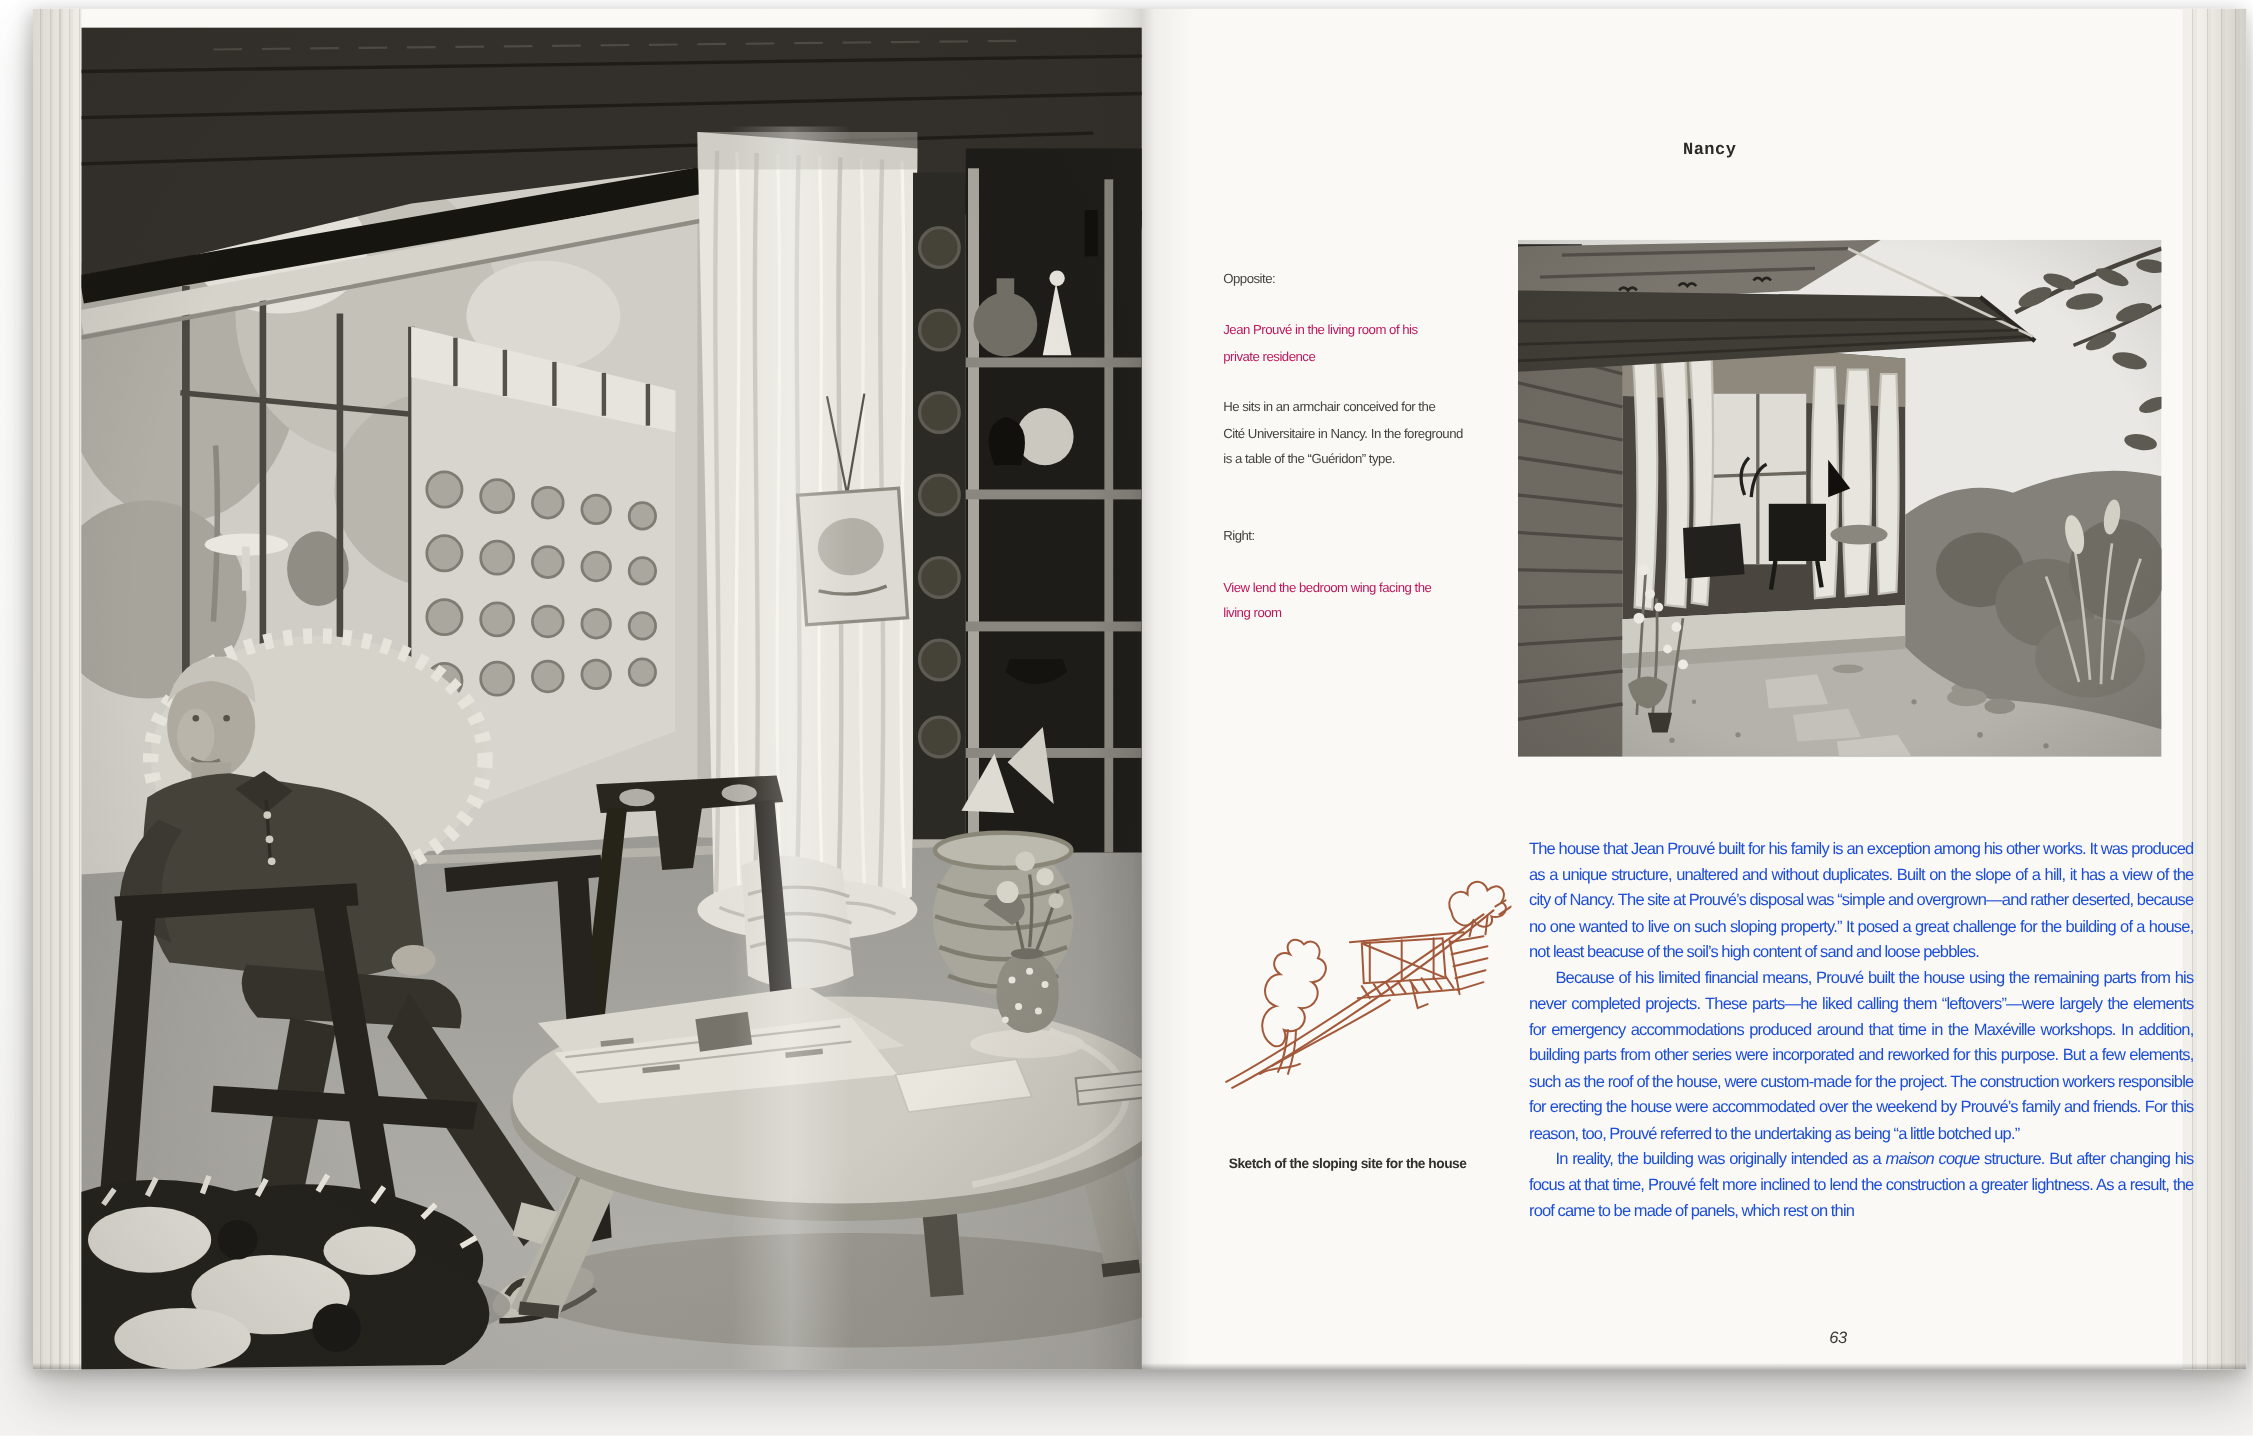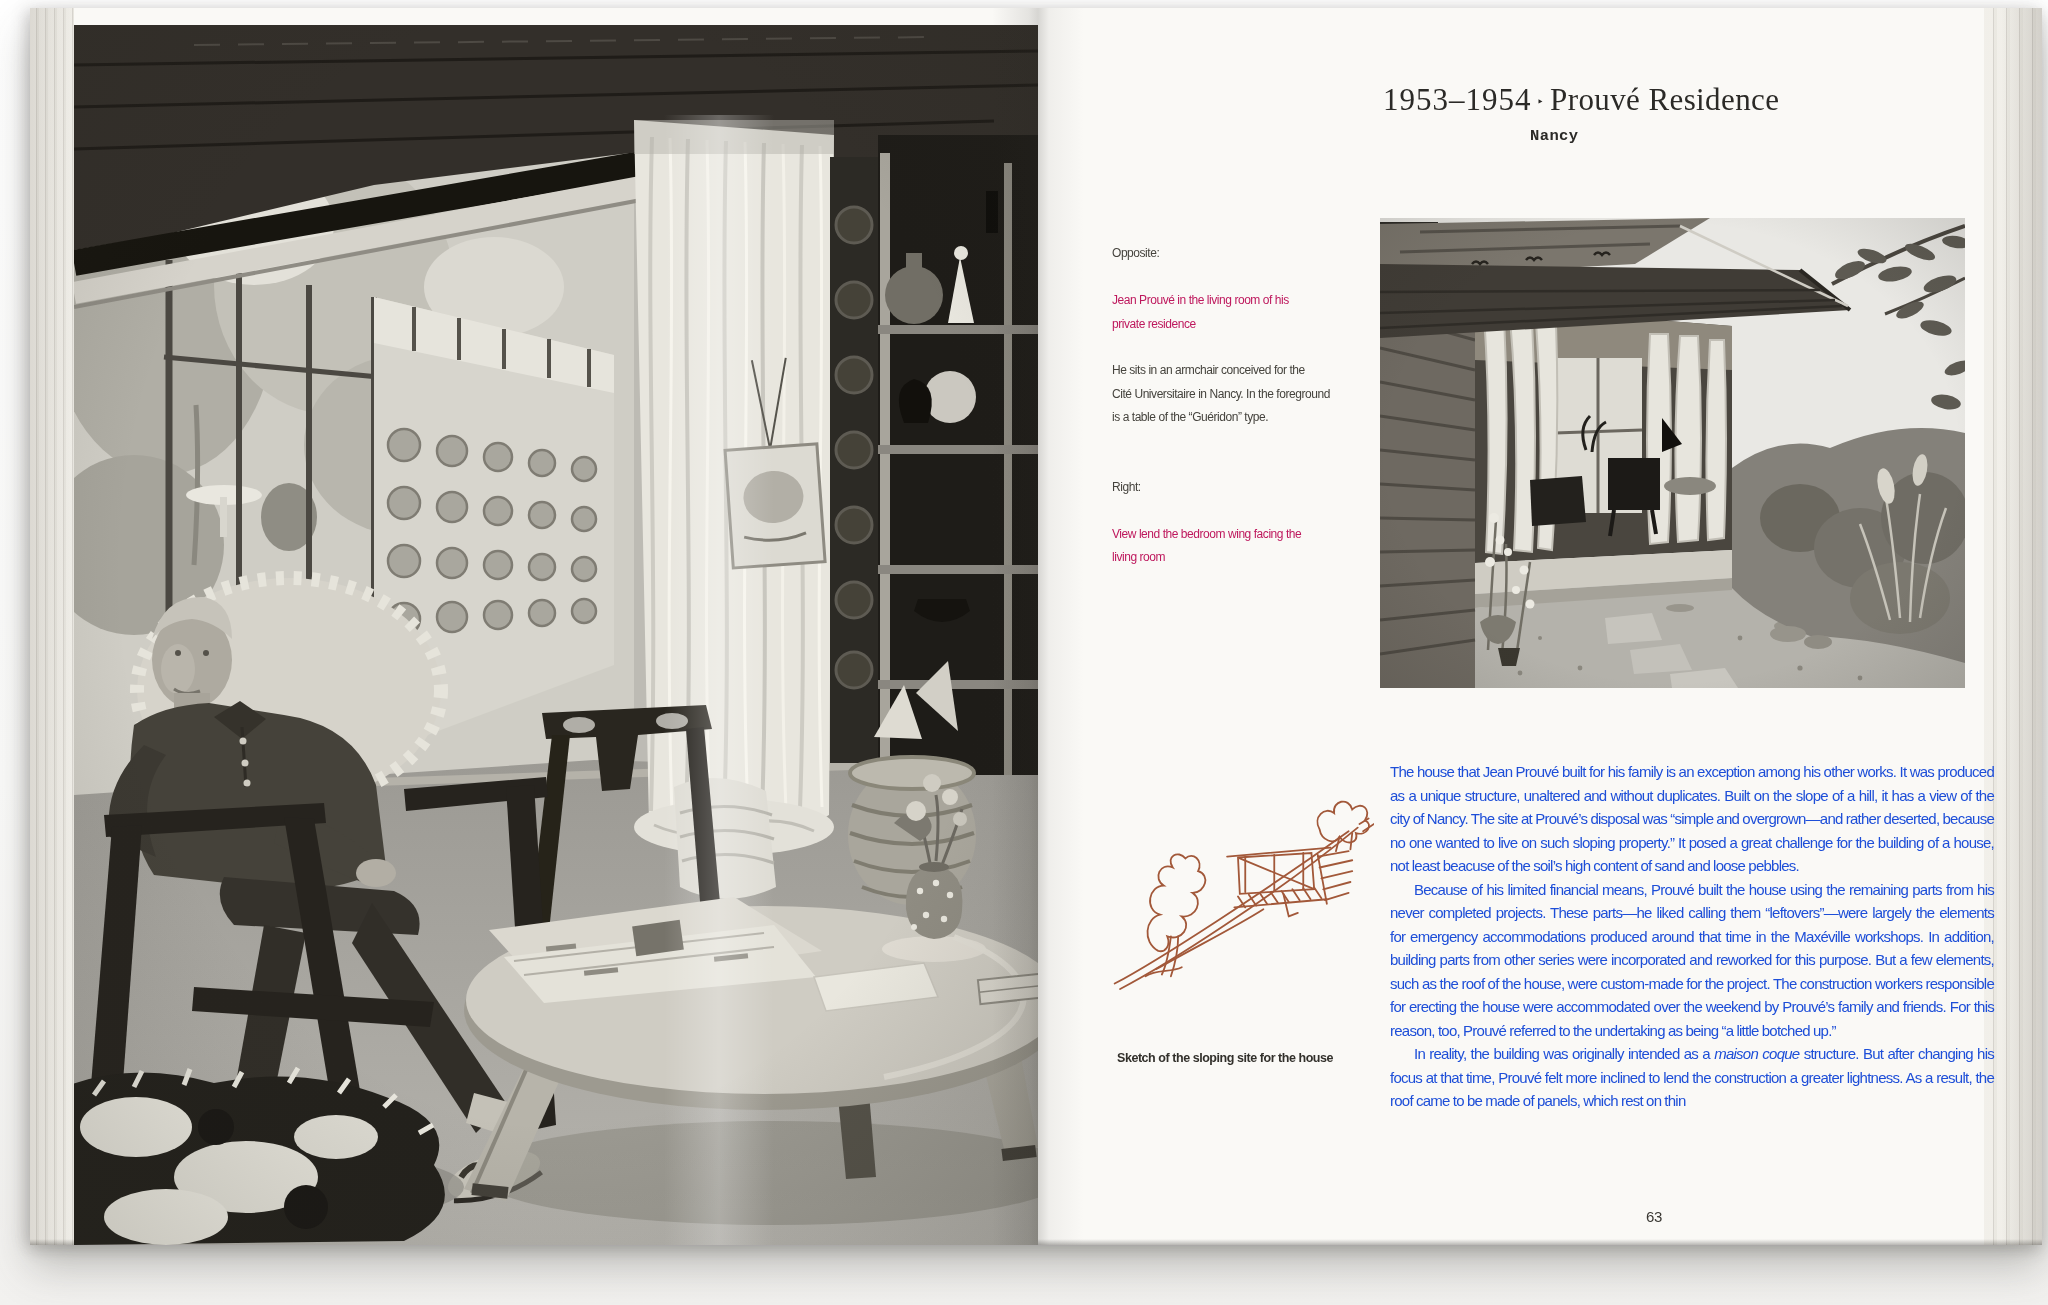--- a/index.html
+++ b/index.html
@@ -55,22 +55,22 @@
   .sketch-caption{position:absolute;left:81px;top:995px;width:300px;
     font-size:12.5px;font-weight:bold;letter-spacing:-.45px;color:#32302b;margin-top:48px;}
 
   .body-col{position:absolute;left:354px;top:752px;width:604px;
     font-size:15px;line-height:23.5px;letter-spacing:-.75px;word-spacing:-.3px;
     color:#1d4ed8;text-align:justify;}
   .body-col p{margin:0;}
   .body-col p.indent{text-indent:24px;}
   .body-col .it{font-style:italic;}
 
-  .page-num{position:absolute;left:594px;top:1200px;width:48px;text-align:center;
-    font-size:15px;letter-spacing:-.3px;color:#3a3833;}
+  .page-num{position:absolute;left:611px;top:1200px;width:48px;text-align:center;
+    font-size:15px;letter-spacing:-.3px;color:#3a3833;font-style:italic;}
 
   .bottom-edge{position:absolute;left:0;bottom:0;width:100%;height:6px;
     background:linear-gradient(180deg,rgba(0,0,0,0),rgba(60,58,54,.35));}
   svg{display:block;}
 </style>
 </head>
 <body>
 
 <div class="book">
 
@@ -364,25 +364,20 @@
 
       <rect x="590" y="90" width="110" height="1130" fill="url(#streakG)" opacity=".55"></rect>
       <rect x="0" y="0" width="964" height="1220" fill="url(#vigG)"></rect>
     </svg>
   </div>
 
   <div class="gutter"></div>
 
   <div class="page-right-content">
 
-    <div class="title-row">
-      <span class="title-years">1953–1954</span>
-      <span class="title-marker">‣</span>
-      <span class="title-name">Prouvé Residence</span>
-    </div>
     <div class="subtitle">Nancy</div>
 
     <div class="caption-col">
       <span>Opposite:</span><br>
       <span class="cap-b">Jean Prouvé in the living room of his
 private residence</span><br>
       <span>He sits in an armchair conceived for the
 Cité Universitaire in Nancy. In the foreground
 is a table of the “Guéridon” type.</span>
       <div class="cap-gap"></div>

